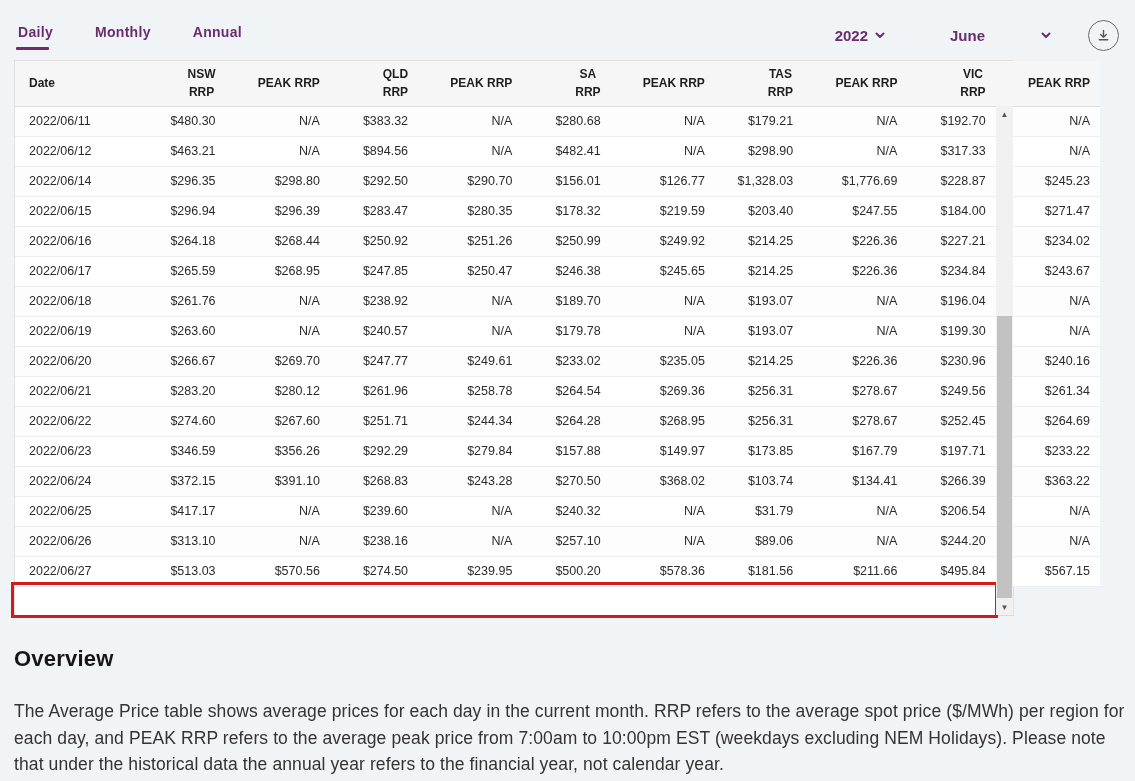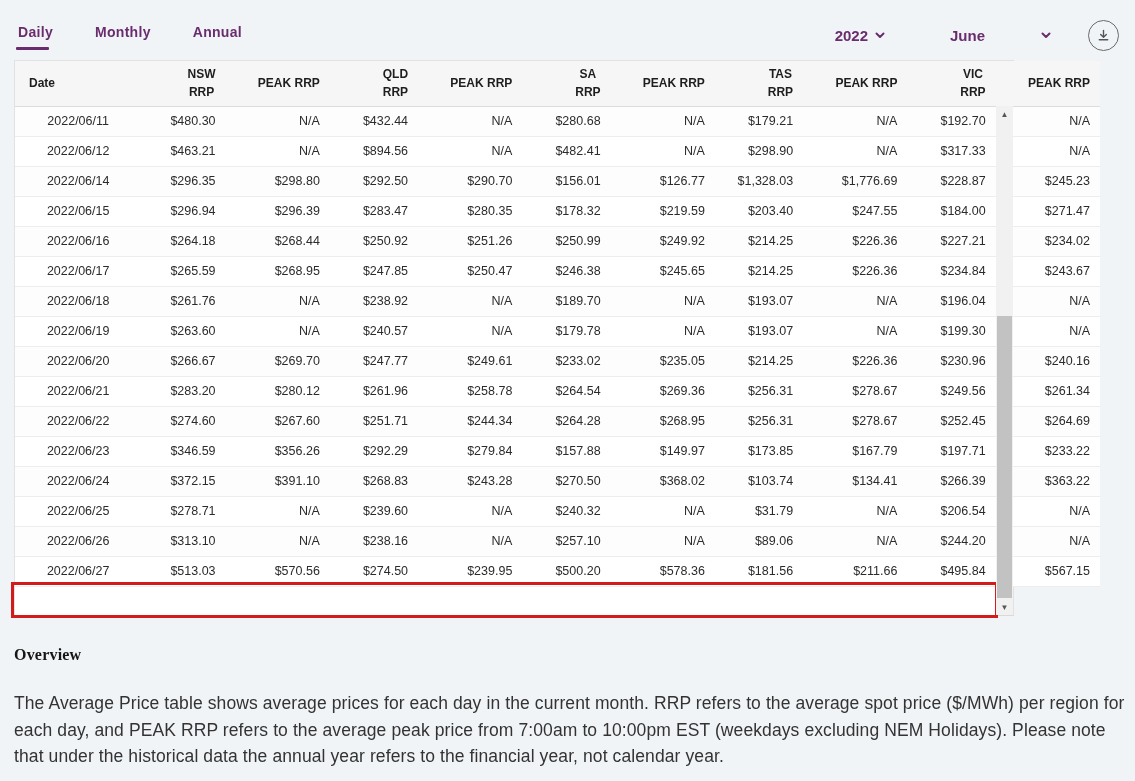--- a/index.html
+++ b/index.html
@@ -81,21 +81,21 @@
   thead th .hlab { white-space:pre-line; display:inline-block; text-align:center; line-height:1.5; }
   thead th.date-h { text-align:left; padding-left:14px; }
   tbody td {
     height:30px;
     font-size:12.5px; color:#2b2b2b;
     text-align:right; padding-right:10px;
     border-bottom:1px solid #ededed;
     background:#fff;
   }
   tbody tr:nth-child(odd) td { background:#fdfdfd; }
-  tbody td.date-c { text-align:center; padding-left:14px; }
+  tbody td.date-c { text-align:left; padding-left:14px; }
   
   .row-highlight {
     position:absolute;
     left:-4px; right:15px; bottom:-3px;
     height:36px;
     border:3px solid var(--hl,#d41b1b);
     pointer-events:none;
   }
   
   .vscroll {
@@ -116,23 +116,22 @@
     top:210px; height:282px; width:15px;
     background:#c2c2c2; cursor:pointer;
   }
   
   .overview {
     position:absolute;
     left:14px; top:646px;
     width:1112px;
   }
   .overview h2 {
-    font-size:16px; font-weight:700; color:#161616;
+    font-size:22px; font-weight:700; color:#161616;
     letter-spacing:.2px;
-    font-family:Liberation Serif, serif;
   }
   .overview p {
     margin-top:26px;
     font-size:17.5px; line-height:1.52; color:#333333;
     letter-spacing:.1px;
   }
   svg { display:block; }
 </style>
 </head>
 <body>
@@ -206,21 +205,21 @@
           <th class=""><span class="hlab">VIC
 RRP</span></th>
           <th class=""><span class="hlab">PEAK RRP</span></th>
         </tr>
     </thead>
     <tbody id="table-body">
         <tr>
           <td class="date-c">2022/06/11</td>
           <td class="">$480.30</td>
           <td class="">N/A</td>
-          <td class="">$432.44</td>
+          <td class="">$383.32</td>
           <td class="">N/A</td>
           <td class="">$280.68</td>
           <td class="">N/A</td>
           <td class="">$179.21</td>
           <td class="">N/A</td>
           <td class="">$192.70</td>
           <td class="">N/A</td>
         </tr>
         <tr>
           <td class="date-c">2022/06/12</td>
@@ -373,21 +372,21 @@
           <td class="">$243.28</td>
           <td class="">$270.50</td>
           <td class="">$368.02</td>
           <td class="">$103.74</td>
           <td class="">$134.41</td>
           <td class="">$266.39</td>
           <td class="">$363.22</td>
         </tr>
         <tr>
           <td class="date-c">2022/06/25</td>
-          <td class="">$278.71</td>
+          <td class="">$417.17</td>
           <td class="">N/A</td>
           <td class="">$239.60</td>
           <td class="">N/A</td>
           <td class="">$240.32</td>
           <td class="">N/A</td>
           <td class="">$31.79</td>
           <td class="">N/A</td>
           <td class="">$206.54</td>
           <td class="">N/A</td>
         </tr>

